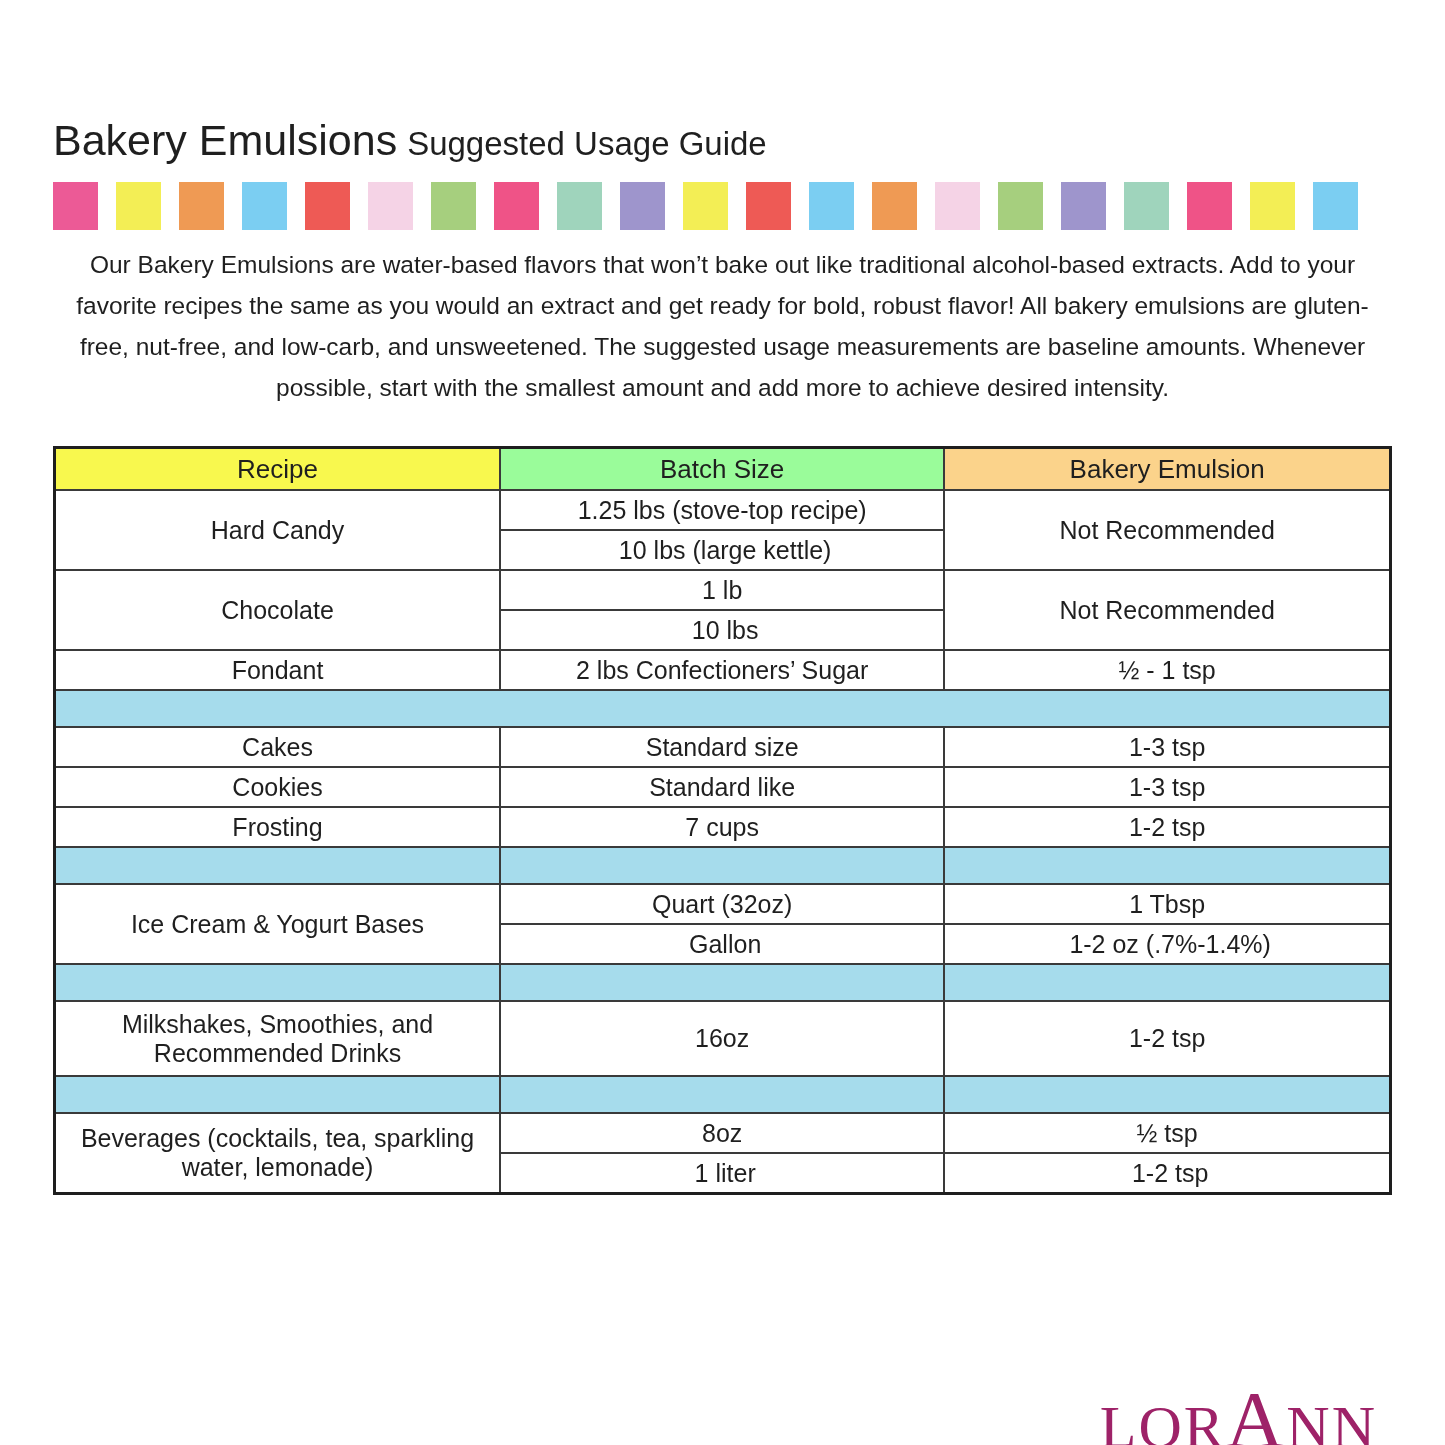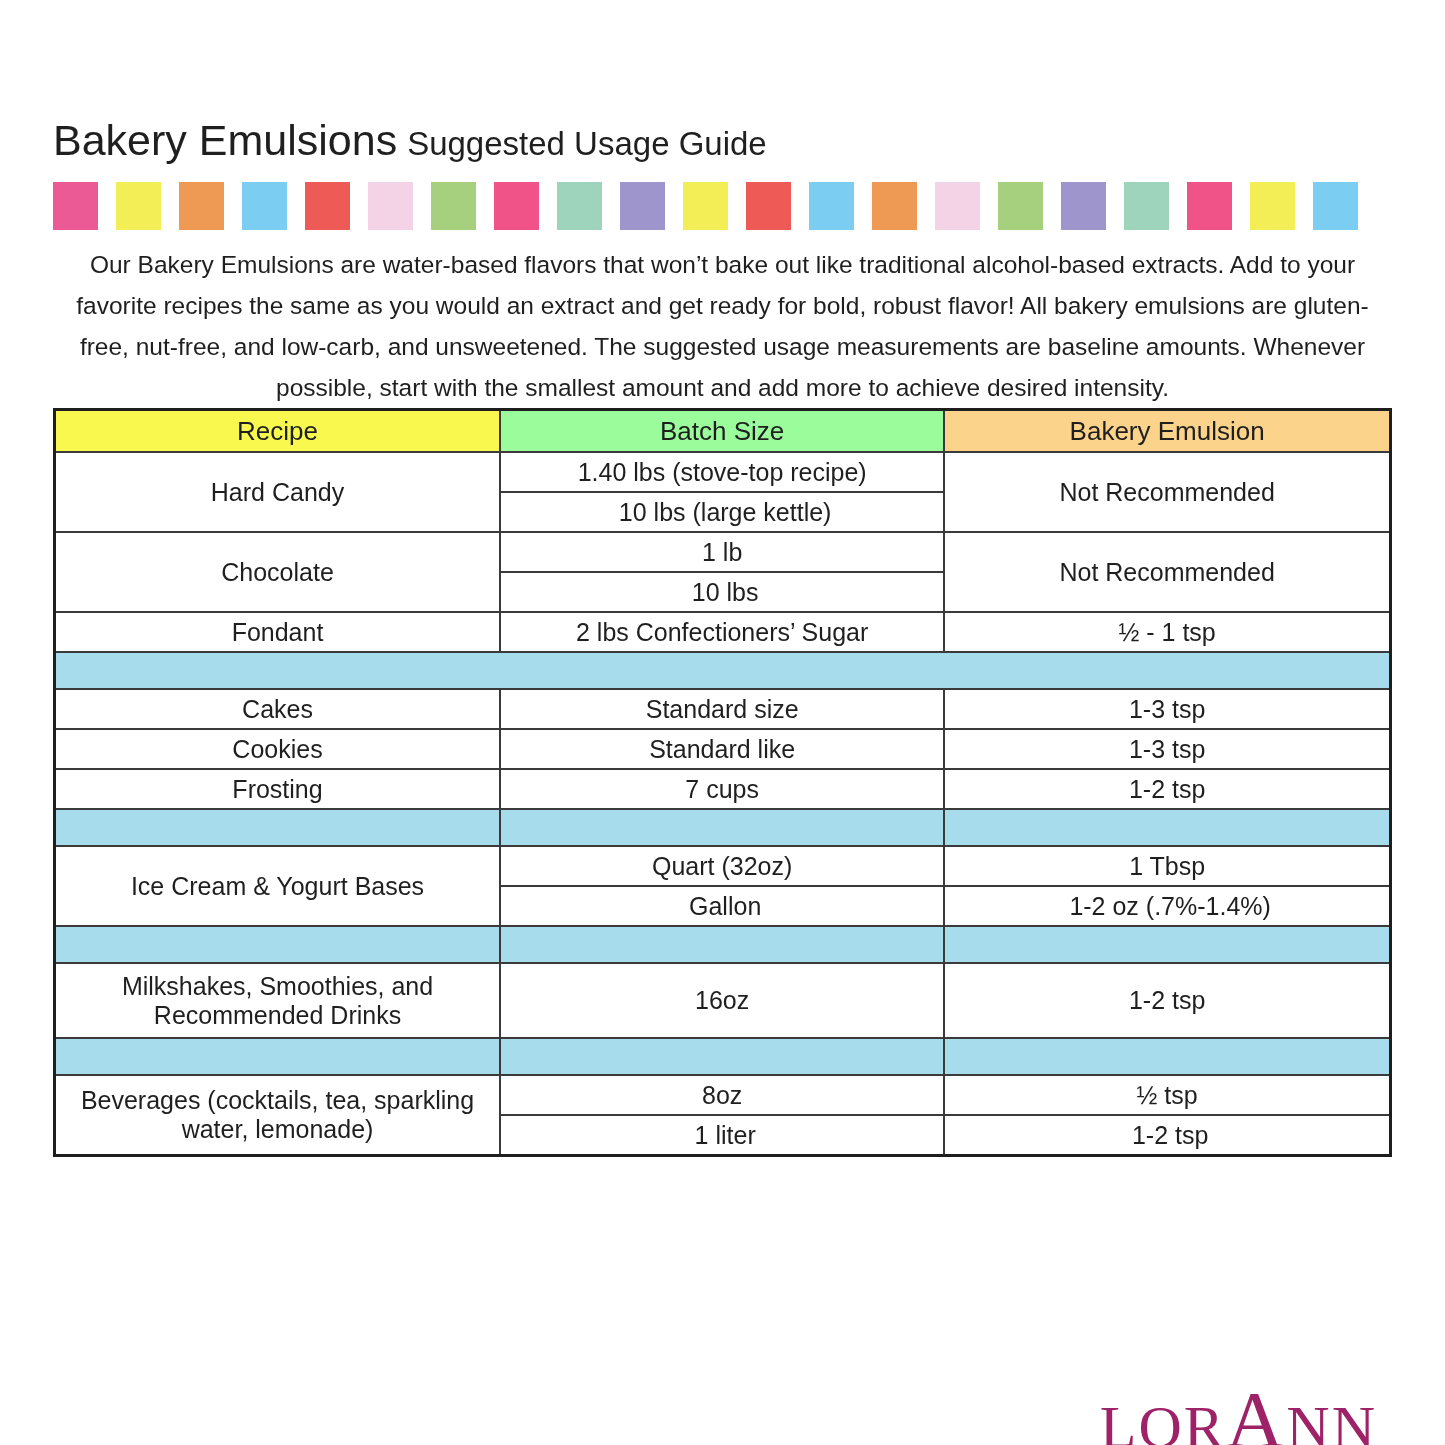--- a/index.html
+++ b/index.html
@@ -17,21 +17,21 @@
 
   
   .strip { display:flex; gap:18px; margin-top:17px; height:48px; }
   .swatch { width:45px; height:48px; flex:0 0 auto; }
 
   
   .intro { margin:14px 0 0 0; font-size:24.5px; line-height:41px; text-align:center; }
 
   
   table.usage {
-    width:1339px; border-collapse:collapse;
+    margin-top:38px; width:1339px; border-collapse:collapse;
     table-layout:fixed; border:3px solid #1e1e1e;
   }
   .usage th, .usage td {
     border:2px solid #3a3a3a; text-align:center; vertical-align:middle;
     padding:0 14px; font-size:25px; overflow:hidden;
   }
   .usage th { font-weight:400; font-size:26px; height:40px; }
   th.h-recipe   { background:var(--header-recipe-bg); }
   th.h-batch    { background:var(--header-batch-bg); }
   th.h-emulsion { background:var(--header-emulsion-bg); }
@@ -98,21 +98,21 @@
       </colgroup>
       <tbody>
           <tr>
         <th class="h-recipe">Recipe</th>
         <th class="h-batch">Batch Size</th>
         <th class="h-emulsion">Bakery Emulsion</th>
       </tr>
 
       <tr>
         <td rowspan="2">Hard Candy</td>
-        <td>1.40 lbs (stove-top recipe)</td>
+        <td>1.25 lbs (stove-top recipe)</td>
         <td rowspan="2">Not Recommended</td>
       </tr>
       <tr>
         <td class="thin-top">10 lbs (large kettle)</td>
       </tr>
 
       <tr>
         <td rowspan="2">Chocolate</td>
         <td>1 lb</td>
         <td rowspan="2">Not Recommended</td>

